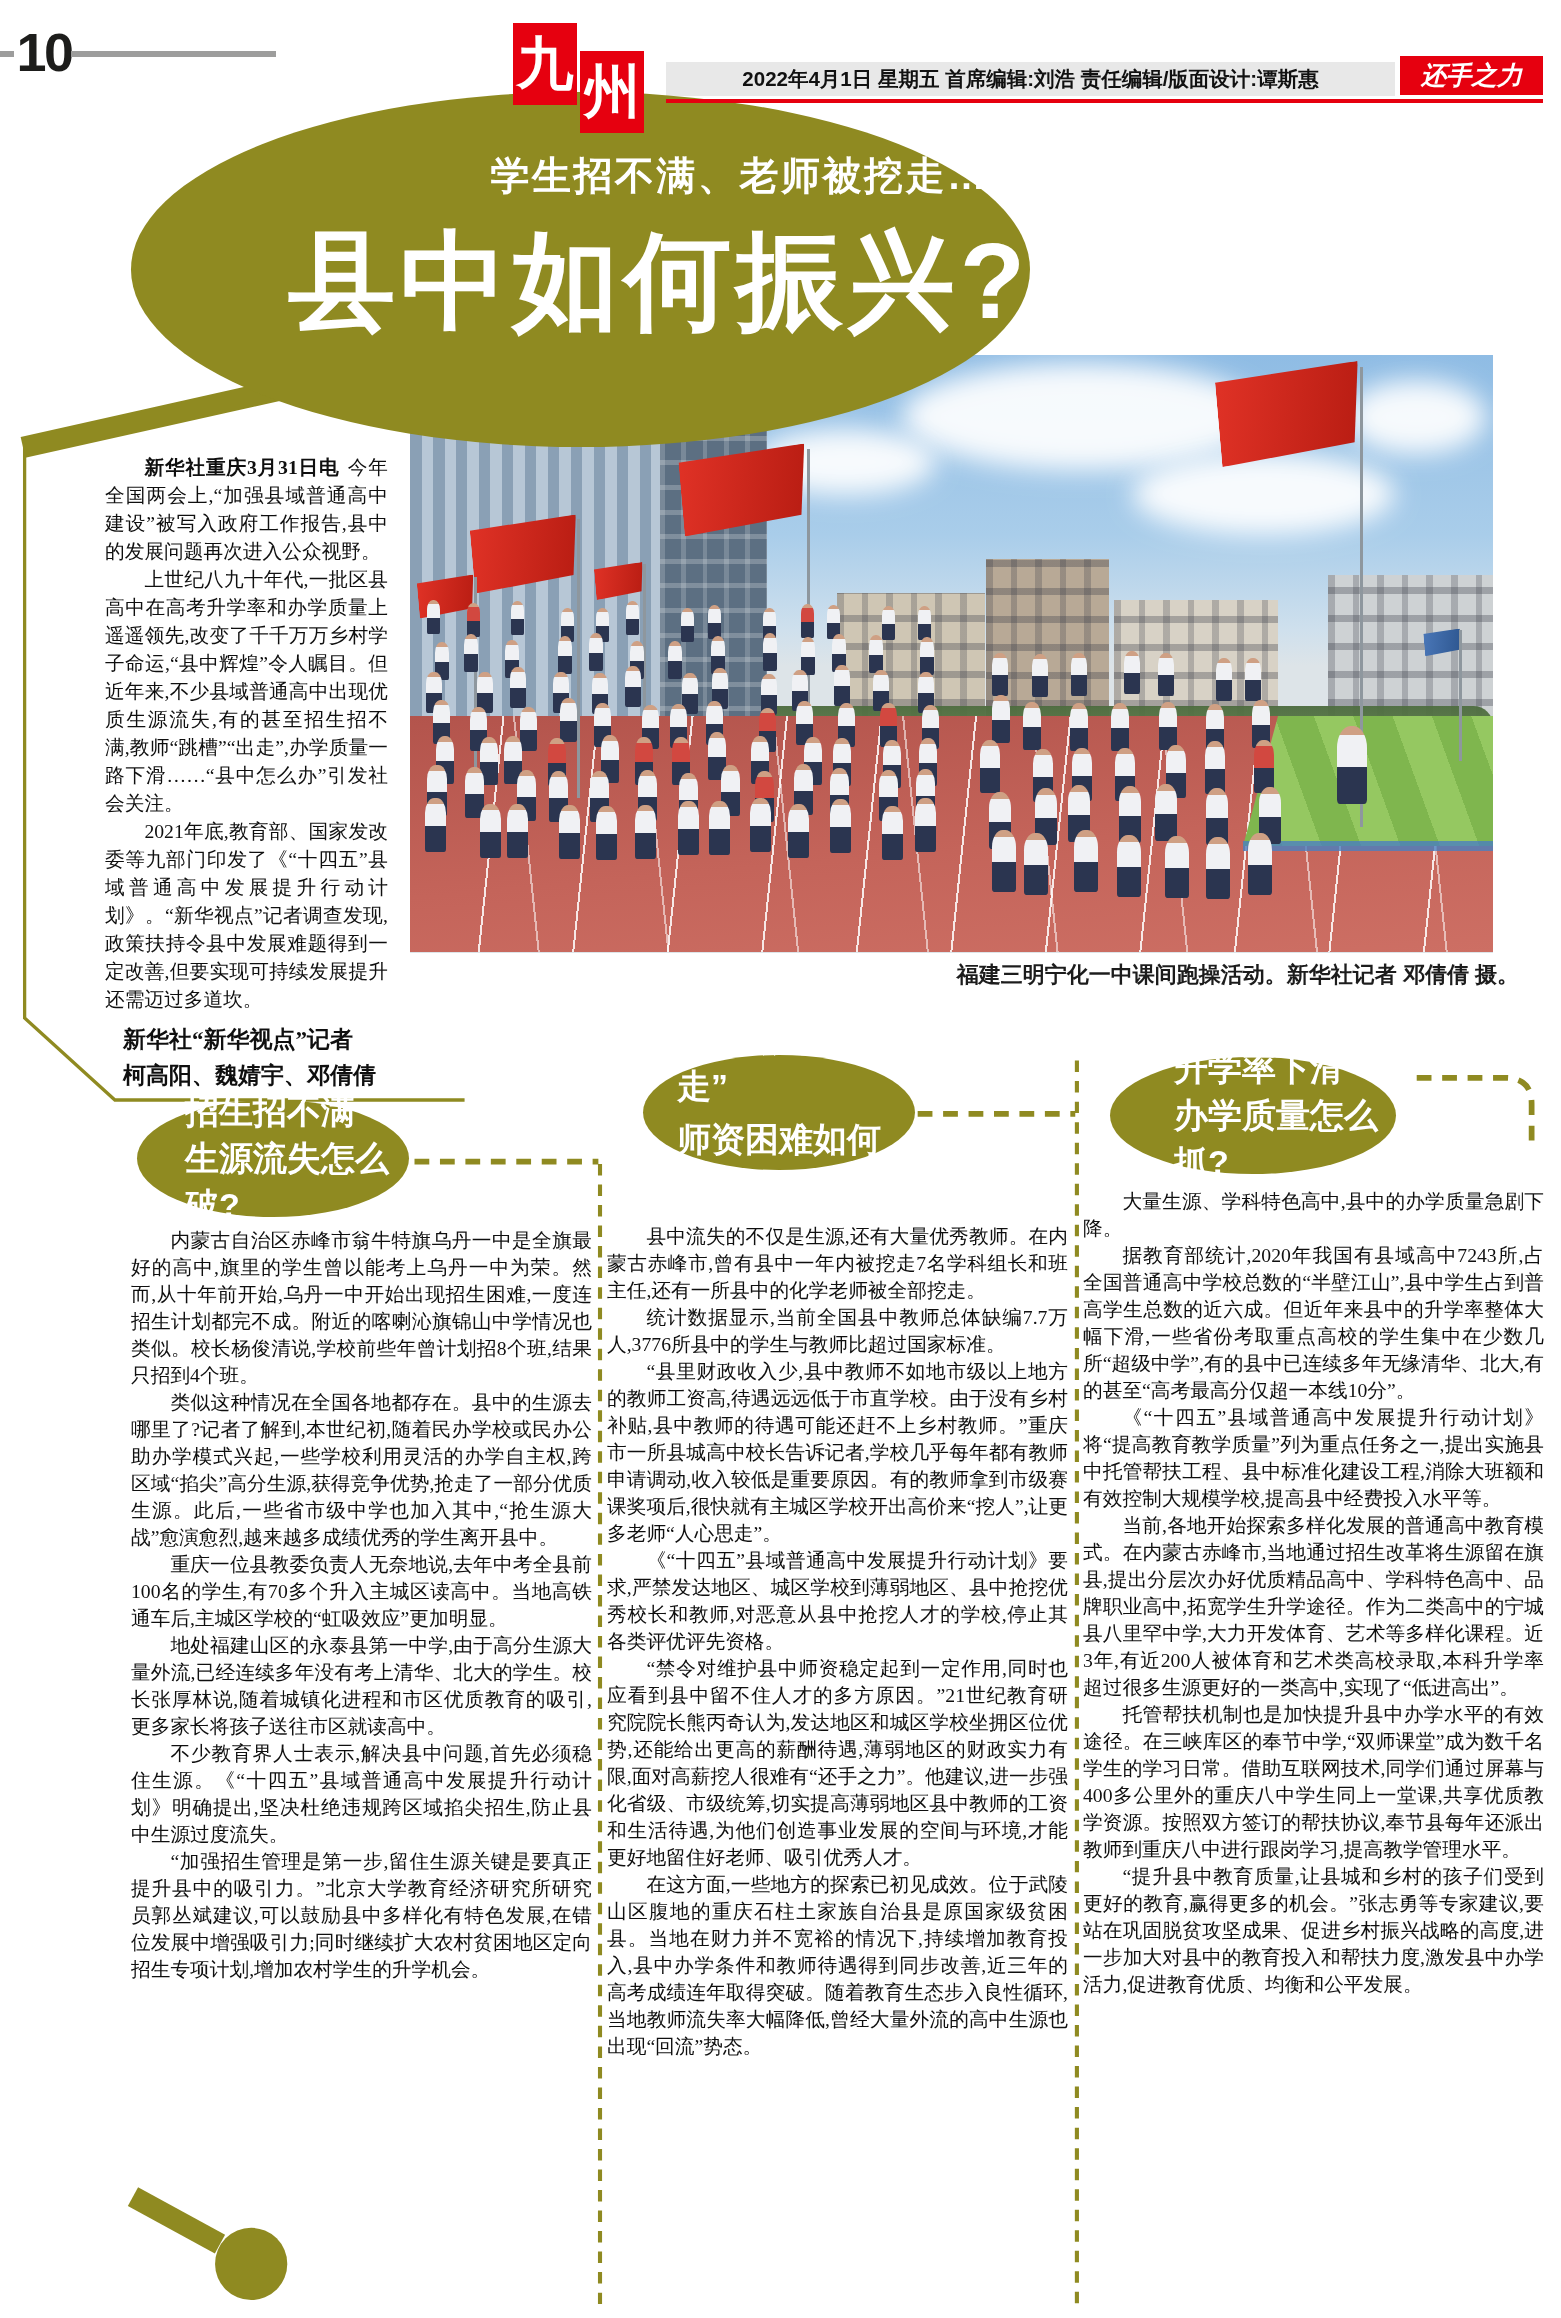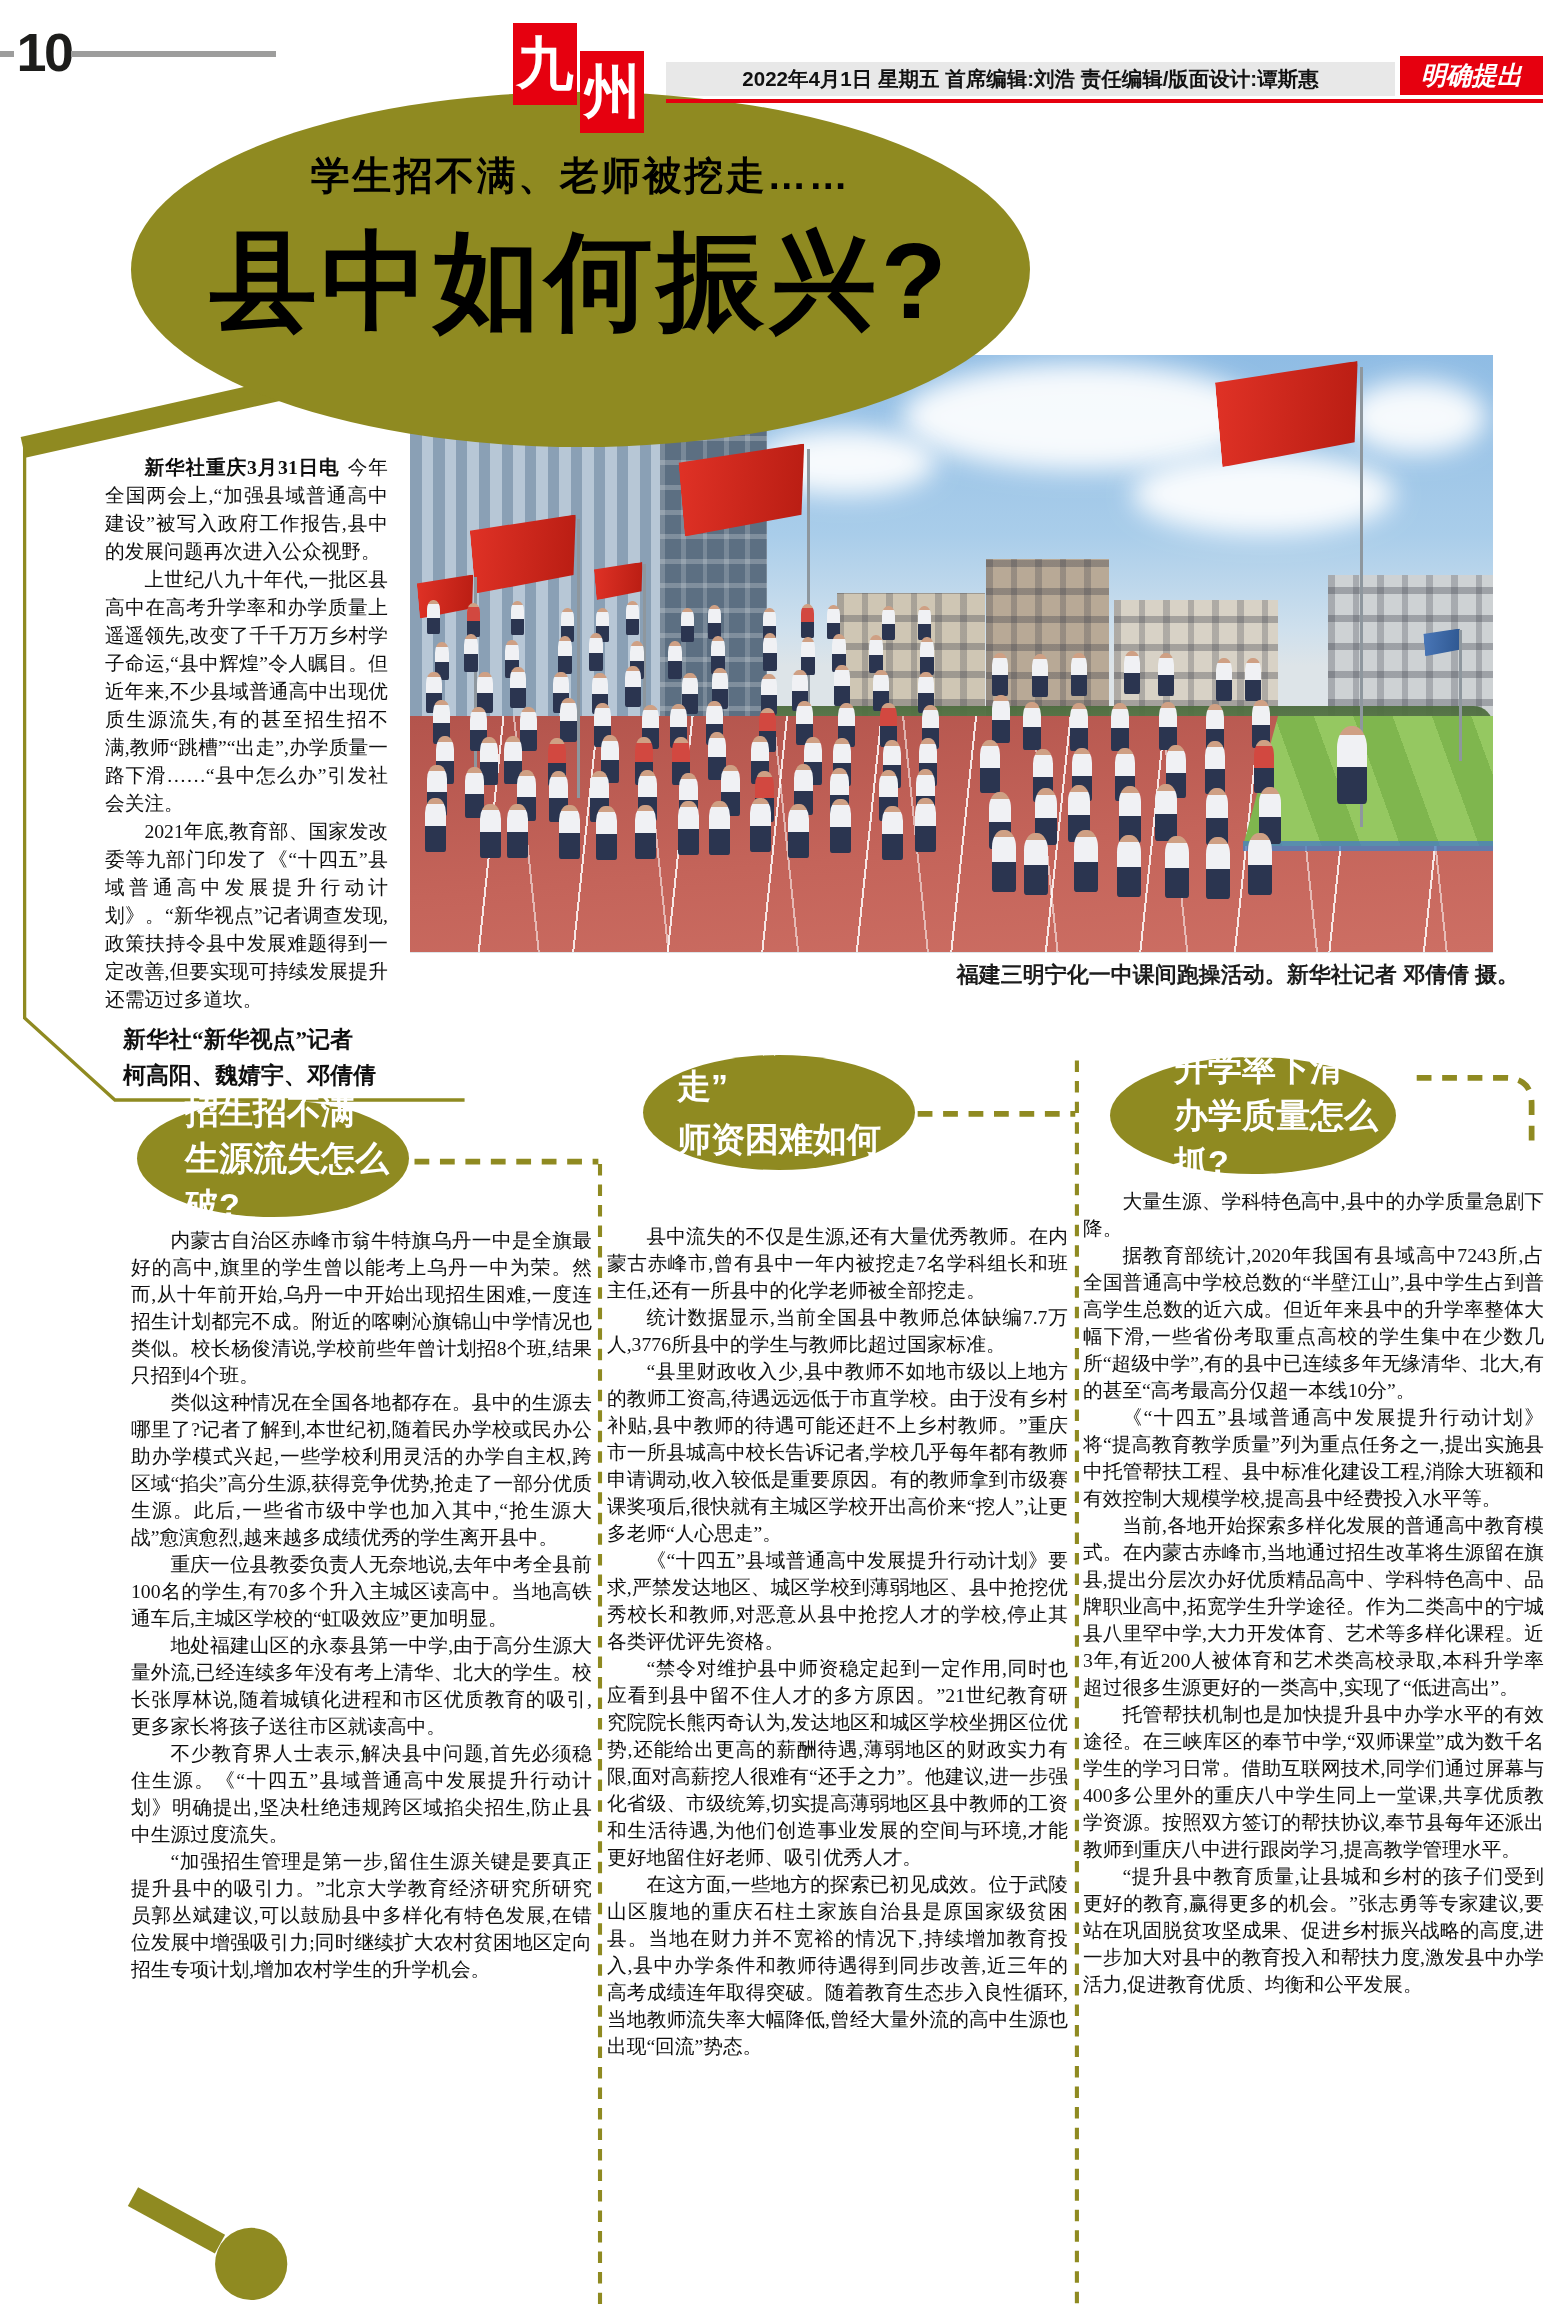--- a/index.html
+++ b/index.html
@@ -17,21 +17,21 @@
   #sec2{left:580px;top:51px;}
   .datebar{position:absolute;left:666px;top:62px;width:729px;height:34px;background:#e8e8e8;
            display:flex;align-items:center;justify-content:center;
            font-family:"Liberation Sans",sans-serif;font-size:20.5px;font-weight:bold;color:#111;}
   .red-rule{position:absolute;left:666px;top:99px;width:877px;height:4.1px;background:#e6000f;z-index:4;}
   .paper-logo{position:absolute;left:1400px;top:56px;width:143px;height:39px;background:#e6000f;
               color:#fff;display:flex;align-items:center;justify-content:center;
               font-family:"Liberation Serif",serif;font-style:italic;font-weight:bold;font-size:25.4px;z-index:5;}
   
   .headline{position:absolute;left:131px;top:92px;width:899px;height:355px;background:#8f8a21;
-            border-radius:50%;z-index:2;color:#000000;text-align:center;
+            border-radius:50%;z-index:2;color:#ffffff;text-align:right;
             font-family:"Liberation Sans",sans-serif;}
   .kicker{margin-top:57px;font-size:39px;font-weight:bold;letter-spacing:2.5px;}
   .htitle{margin-top:6.6px;font-size:107px;font-weight:900;letter-spacing:4.9px;}
   
   .photo{position:absolute;left:410px;top:355px;width:1083px;height:598px;overflow:hidden;z-index:0;
          background:linear-gradient(180deg,#8fbce4 0%,#a9cdea 30%,#cfe0ed 46%,#dde4e8 52%);}
   .cloud{position:absolute;background:#fff;border-radius:50%;filter:blur(13px);opacity:.92;}
   .bldg-glass{position:absolute;left:0;top:34px;width:256px;height:345px;
               background:repeating-linear-gradient(90deg,#8aa0b5 0 11.5px,#b7c7d6 11.5px 23px);
               border-radius:0 55% 0 0 / 0 20% 0 0;}
@@ -91,21 +91,21 @@
   <div class="pageno">10</div>
   <div class="pn-rule"></div>
   <div class="sec-box" id="sec1">
     <span>九</span>
   </div>
   <div class="sec-box" id="sec2">
     <span>州</span>
   </div>
   <div class="datebar">2022年4月1日 星期五 首席编辑:刘浩 责任编辑/版面设计:谭斯惠</div>
   <div class="red-rule"></div>
-  <div class="paper-logo">明确提出</div>
+  <div class="paper-logo">还手之力</div>
 
   <div class="headline">
     <div class="kicker">学生招不满、老师被挖走……</div>
     <div class="htitle">县中如何振兴?</div>
   </div>
 
   <div class="photo">
     <div class="cloud" style="left:492px;top:8.2px;width:361px;height:107px;"></div>
     <div class="cloud" style="left:722px;top:98px;width:263px;height:82px;"></div>
     <div class="cloud" style="left:345px;top:74px;width:181px;height:66px;"></div>

